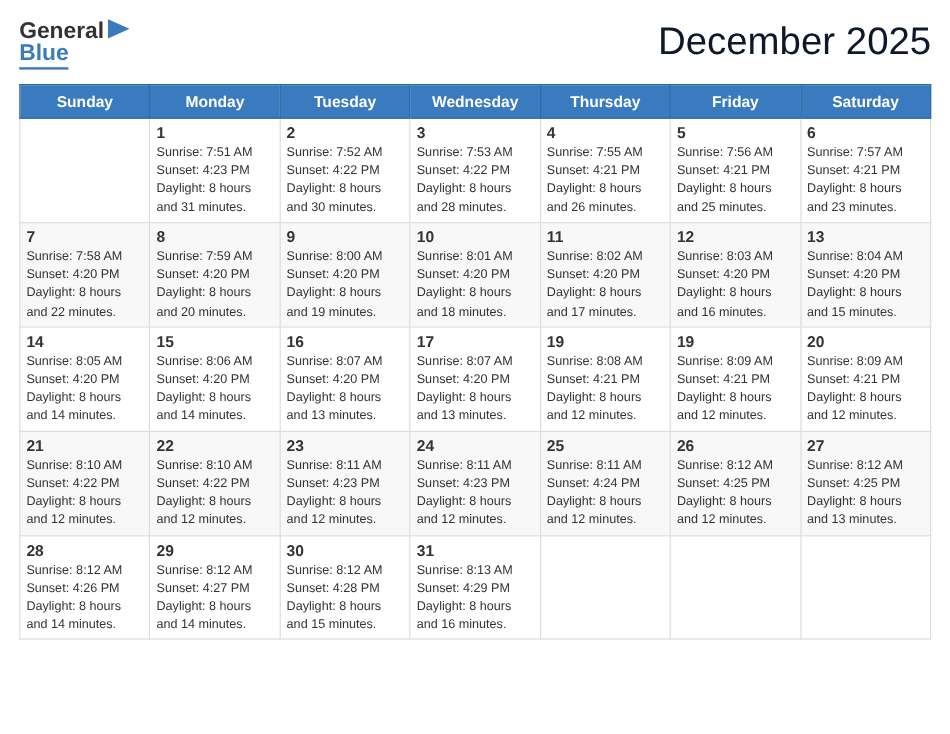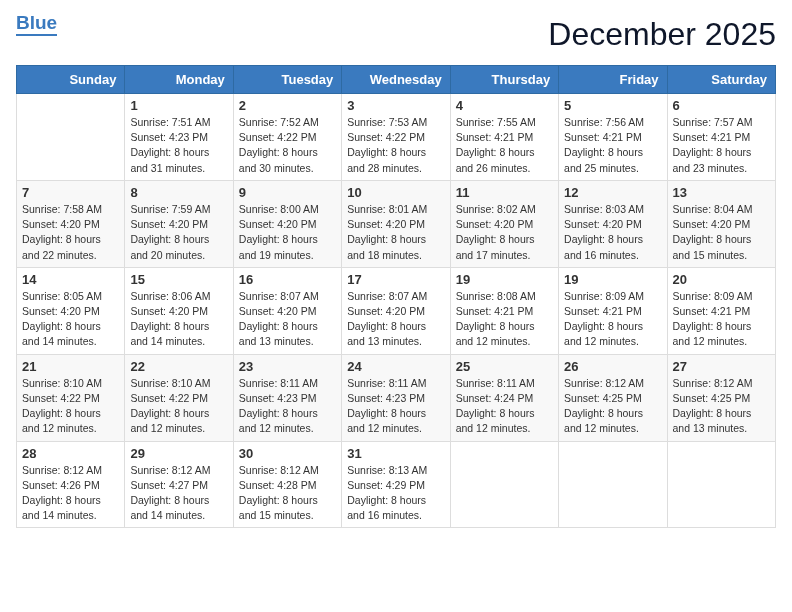--- a/index.html
+++ b/index.html
@@ -37,21 +37,21 @@
       width: 100%;
       border-collapse: collapse;
       border: 1px solid #ccc;
     }
     .calendar th {
       background-color: #3a7abf;
       color: #fff;
       font-size: 13px;
       font-weight: bold;
       padding: 6px 8px;
-      text-align: right;
+      text-align: center;
       border: 1px solid #2e6aa3;
     }
     .calendar td {
       vertical-align: top;
       border: 1px solid #ddd;
       padding: 4px 5px;
       width: 108px;
       min-height: 80px;
       font-size: 10.5px;
       color: #333;
@@ -77,20 +77,26 @@
     .logo-row {
       display: flex;
       align-items: center;
     }
   </style>
 </head>
 <body>
 
 <div class="header">
   <div class="logo">
+    <div class="logo-row">
+      <span style="font-size:19px;font-weight:bold;color:#333;">General</span>
+      <svg width="18" height="20" viewBox="0 0 18 20" style="margin-left:3px;margin-top:-6px;">
+        <polygon points="0,2 18,10 0,18" fill="#3a7abf"></polygon>
+      </svg>
+    </div>
     <span style="font-size:19px;font-weight:bold;color:#3a7abf;border-bottom:2px solid #3a7abf;margin-top:-4px;">Blue</span>
   </div>
   <div class="title-section">
     <div class="month-year">December 2025</div>
   </div>
 </div>
 
 <table class="calendar">
   <thead>
     <tr id="dow-row">

